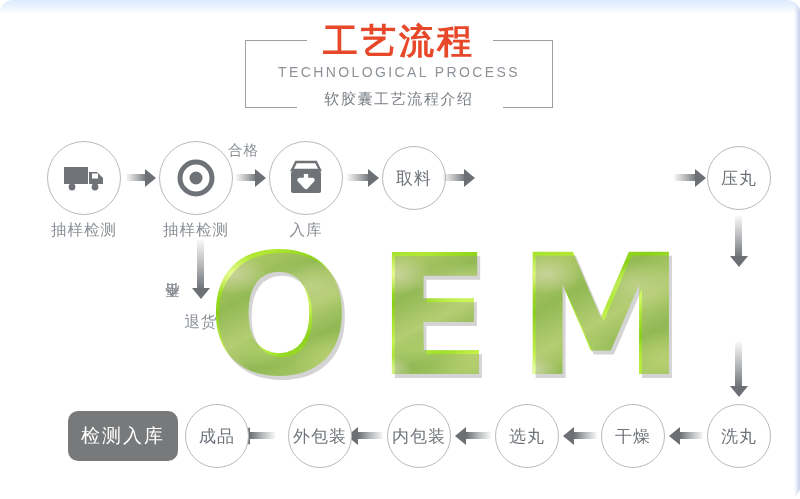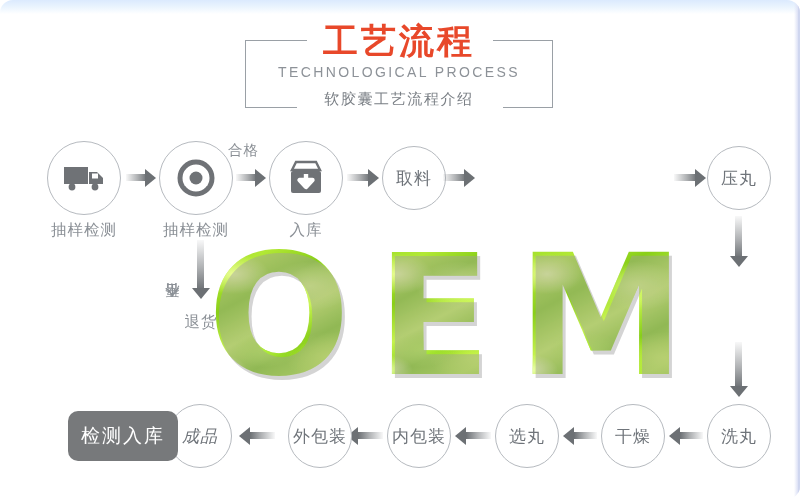--- a/index.html
+++ b/index.html
@@ -295,21 +295,21 @@
     <div class="head"></div>
   </div>
 
   <div class="node" style="left:288px;top:404px;width:64px;height:64px;">外包装</div>
 
   <div class="ar ar-l" style="left:239px;top:427px;width:36px;height:18px;">
     <div class="shaft" style="left:11px;width:25px;"></div>
     <div class="head"></div>
   </div>
 
-  <div class="node" style="left:168px;top:404px;width:64px;height:64px;font-style:italic;">成品</div>
+  <div class="node" style="left:185px;top:404px;width:64px;height:64px;">成品</div>
 
   <div class="ar ar-l" style="left:131px;top:427px;width:36px;height:18px;">
     <div class="shaft" style="left:11px;width:25px;"></div>
     <div class="head"></div>
   </div>
 
   <div class="rect" style="left:40px;top:411px;width:110px;height:50px;">检测入库</div>
 
 </div>
 

